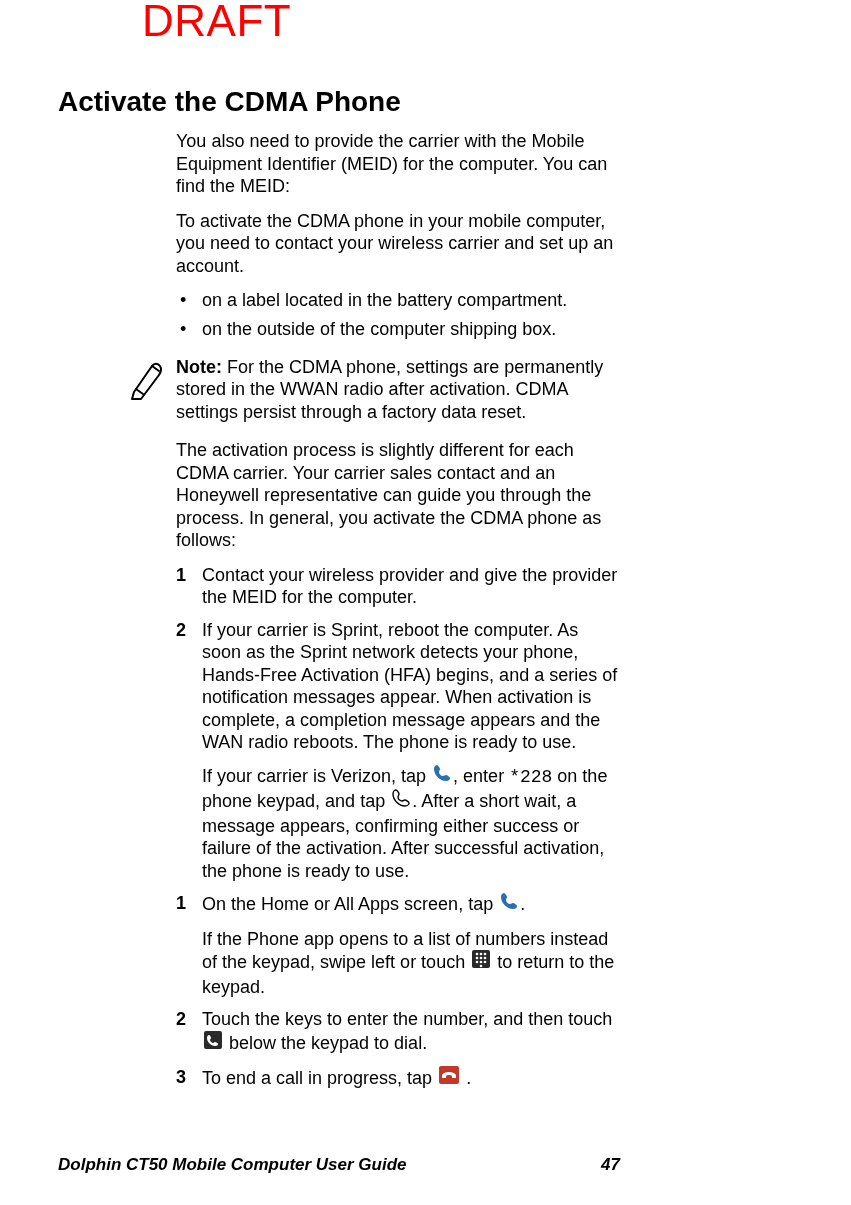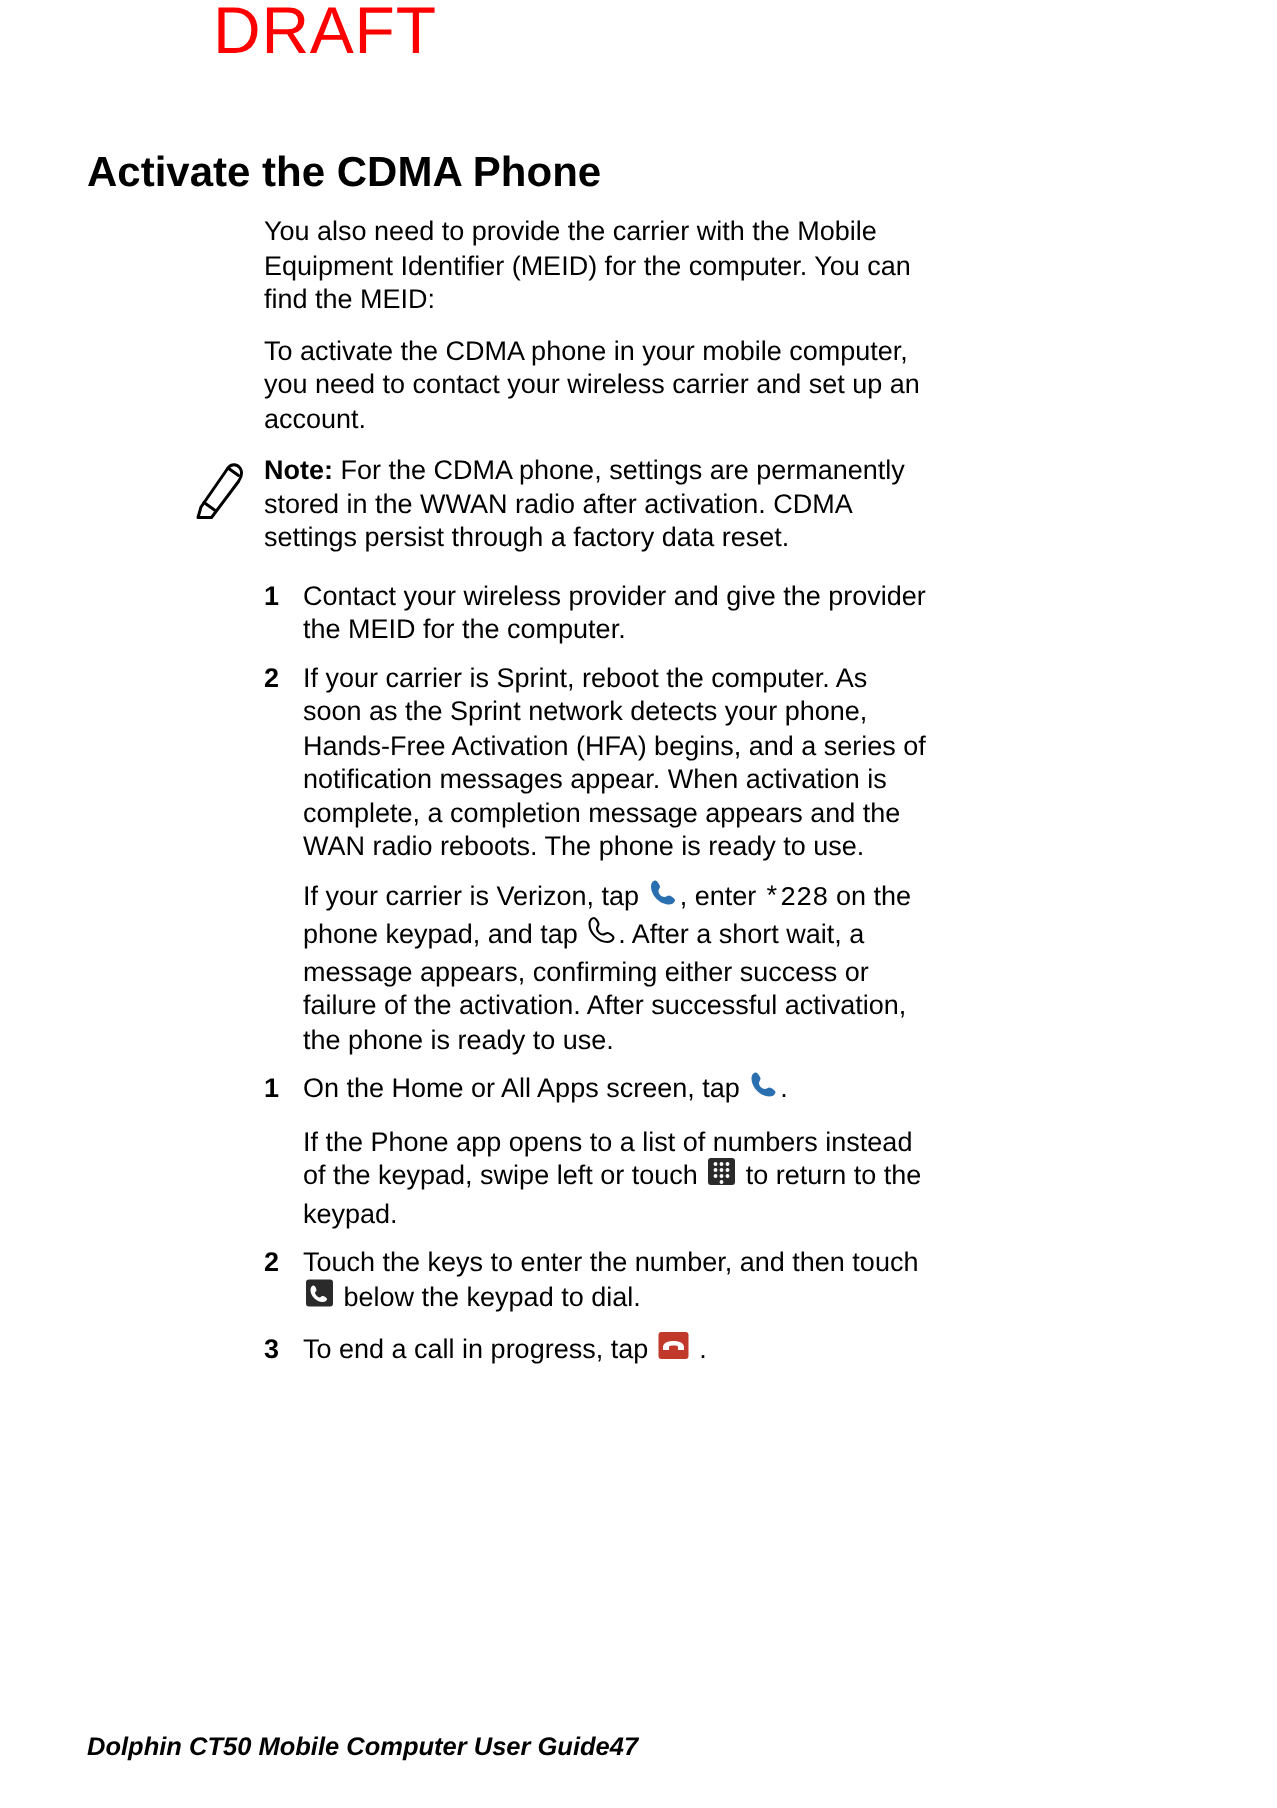--- a/index.html
+++ b/index.html
@@ -39,21 +39,21 @@
   }
   .content {
     position: absolute;
     top: 80px;
     left: 58px;
     right: 60px;
   }
   h1.section {
     font-size: 28px;
     font-weight: bold;
-    margin: 19px 0 12px 0;
+    margin: 6px 0 12px 0;
   }
   .body-indent {
     margin-left: 118px;
   }
   p {
     font-size: 18px;
     line-height: 1.25;
     margin: 0 0 12px 0;
   }
   ul.bullets {
@@ -123,20 +123,21 @@
   .mono {
     font-family: "Courier New", Courier, monospace;
     font-size: 18px;
   }
   .footer {
     position: absolute;
     bottom: 30px;
     left: 58px;
     right: 60px;
     display: flex;
+    justify-content: space-between;
     font-style: italic;
     font-weight: bold;
     font-size: 17px;
   }
   .inline-icon {
     display: inline-block;
     vertical-align: middle;
     margin: 0 1px;
     position: relative;
     top: -1px;
@@ -152,36 +153,41 @@
 
 
   <div class="content">
 
     <h1 class="section">Activate the CDMA Phone</h1>
 
     <div class="body-indent">
       <p>You also need to provide the carrier with the Mobile Equipment Identifier (MEID) for the computer. You can find the MEID:</p>
       <p>To activate the CDMA phone in your mobile computer, you need to contact your wireless carrier and set up an account.</p>
 
+      <ul class="bullets">
+        <li>on a label located in the battery compartment.</li>
+        <li>on the outside of the computer shipping box.</li>
+      </ul>
 
       <div class="note-block">
         <span class="note-icon">
           <svg width="38" height="42" viewBox="0 0 38 42">
             <g fill="none" stroke="#000" stroke-width="2" stroke-linejoin="round" stroke-linecap="round">
               <path d="M6 34 L24 8 C26 5 30 5 32 8 C34 11 33 14 31 17 L13 41 L4 41 Z"></path>
               <path d="M8 31 L15 36"></path>
               <path d="M24 8 L31 13"></path>
             </g>
           </svg>
         </span>
         <div class="note-text">
           <span class="bold">Note:</span><span> For the CDMA phone, settings are permanently stored in the WWAN radio after activation. CDMA settings persist through a factory data reset.</span>
         </div>
       </div>
 
+      <p>The activation process is slightly different for each CDMA carrier. Your carrier sales contact and an Honeywell representative can guide you through the process. In general, you activate the CDMA phone as follows:</p>
 
       <ol class="steps">
         <li>Contact your wireless provider and give the provider the MEID for the computer.</li>
         <li>
           <span>If your carrier is Sprint, reboot the computer. As soon as the Sprint network detects your phone, Hands-Free Activation (HFA) begins, and a series of notification messages appear. When activation is complete, a completion message appears and the WAN radio reboots. The phone is ready to use.</span>
           <span class="subpara">
             <span>If your carrier is Verizon, tap </span><span class="inline-icon"><svg width="20" height="20" viewBox="0 0 20 20">
                   <path fill="#2a6fb0" d="M5 2 C4 2 2 3 2 6 C2 12 8 18 14 18 C17 18 18 16 18 15 C18 14 15 12 14 12 C13 12 12 13 11 13 C9 13 7 11 7 9 C7 8 8 7 8 6 C8 5 6 2 5 2 Z"></path>
                 </svg></span><span>, enter </span><span class="mono">*228</span><span> on the phone keypad, and tap </span><span class="inline-icon"><svg width="20" height="20" viewBox="0 0 20 20">
                   <path fill="none" stroke="#000" stroke-width="1.4" d="M5 2 C4 2 2 3 2 6 C2 12 8 18 14 18 C17 18 18 16 18 15 C18 14 15 12 14 12 C13 12 12 13 11 13 C9 13 7 11 7 9 C7 8 8 7 8 6 C8 5 6 2 5 2 Z"></path>

